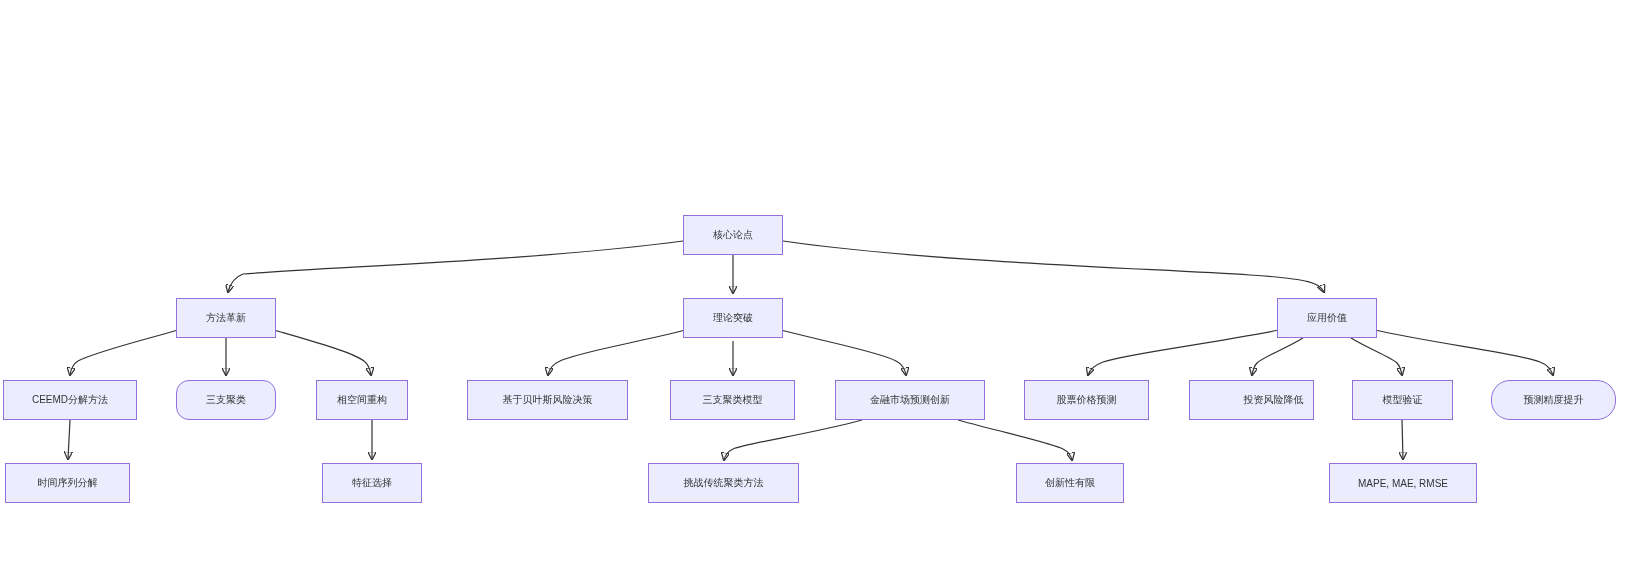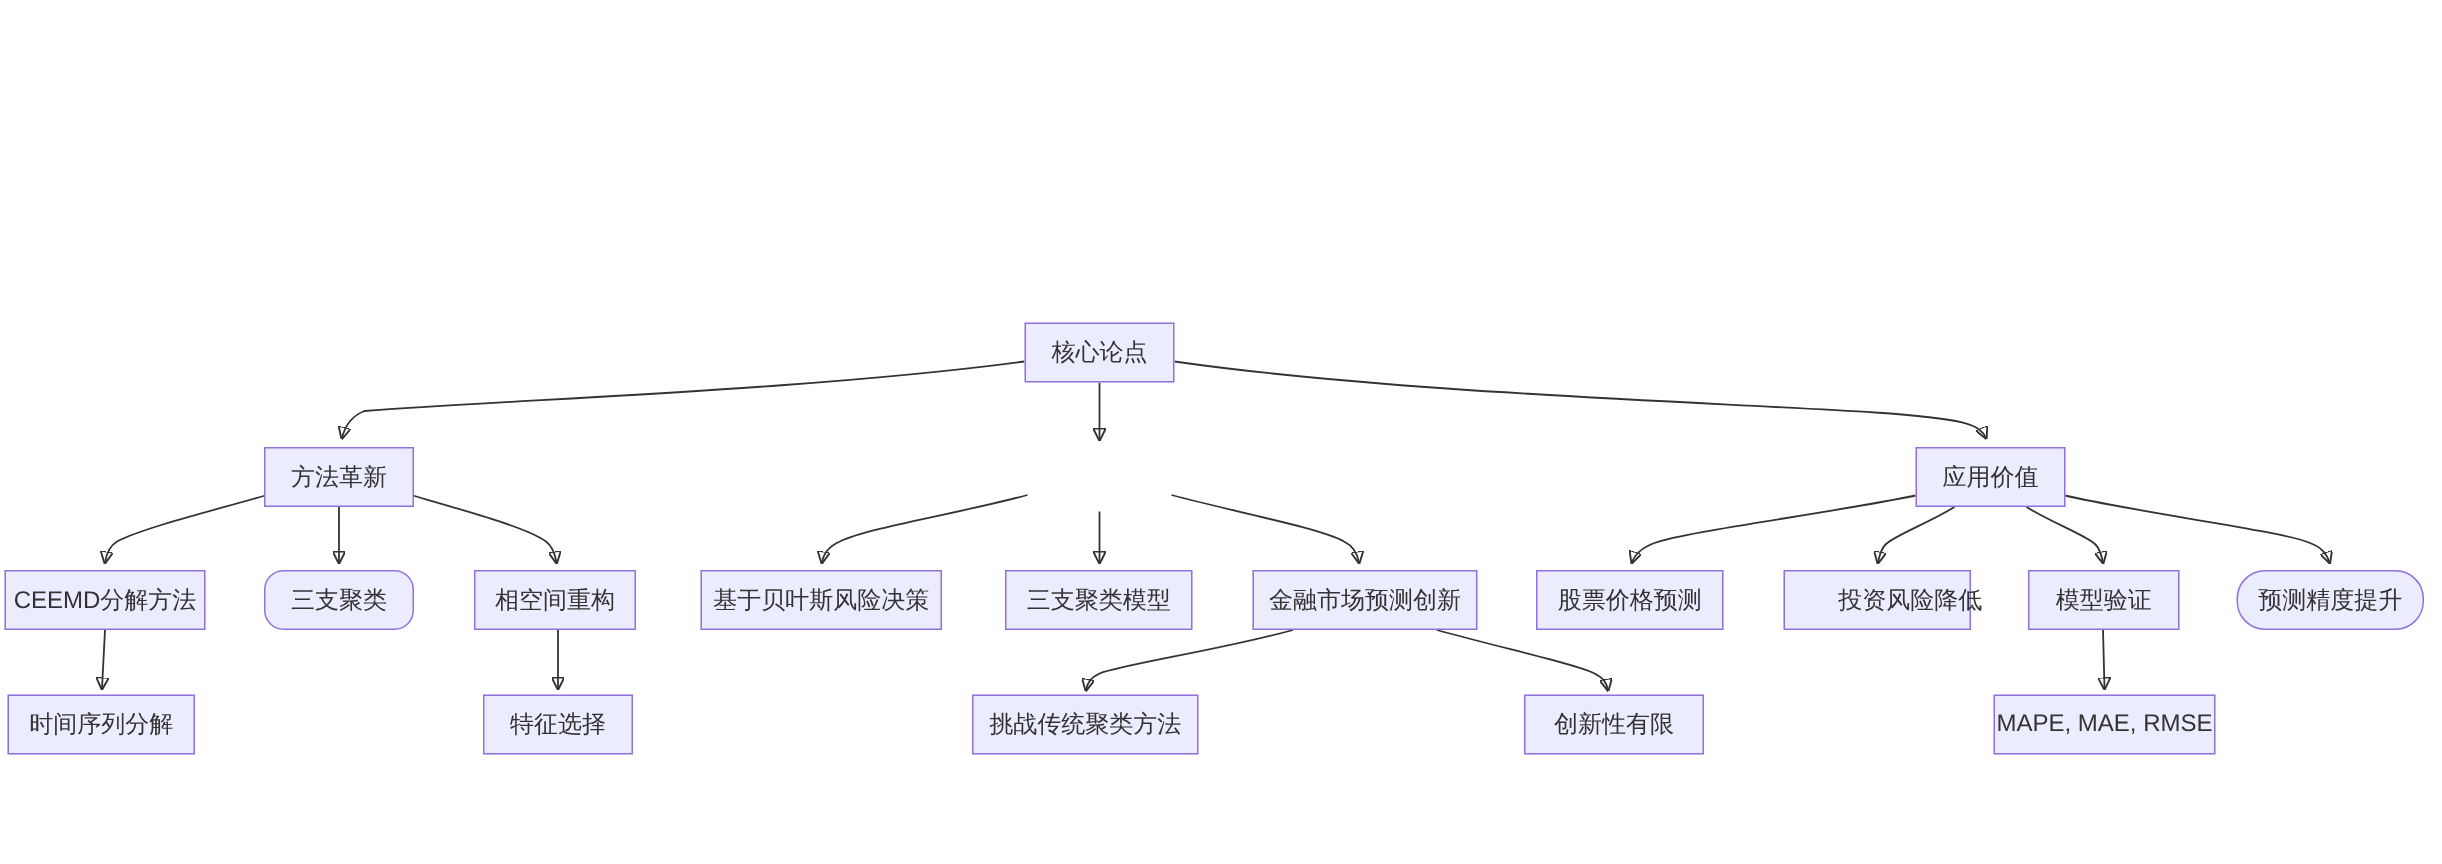--- a/index.html
+++ b/index.html
@@ -19,21 +19,21 @@
   #edge-layer path { fill: none; stroke: #333333; stroke-width: 1.2px; }
   .node {
     position: absolute;
     height: 40px;
     box-sizing: border-box;
     background: #ECECFF;
     border: 1px solid #9370DB;
     display: flex;
     align-items: center;
     justify-content: center;
-    font-size: 16px;
+    font-size: 10px;
     color: #333333;
     white-space: nowrap;
     text-align: center;
   }
 </style>
 </head>
 <body>
 
 <div id="canvas">
 
@@ -64,32 +64,33 @@
     <path d="M 70 420 L 68 459" marker-end="url(#arrow)"></path>
     <path d="M 372 420 L 372 459" marker-end="url(#arrow)"></path>
     <path d="M 862 420 C 815 433, 748 443, 733 449 C 727 452, 725 455, 724 460" marker-end="url(#arrow)"></path>
     <path d="M 958 420 C 1005 433, 1052 443, 1063 449 C 1069 452, 1071 455, 1072 460" marker-end="url(#arrow)"></path>
     <path d="M 1402 420 L 1403 459" marker-end="url(#arrow)"></path>
   </svg>
 
   <div class="node" style="left:683px;  top:215px; width:100px;">核心论点</div>
 
   <div class="node" style="left:176px;  top:298px; width:100px;">方法革新</div>
+  <div class="node" style="left:683px;  top:298px; width:100px;">理论突破</div>
   <div class="node" style="left:1277px; top:298px; width:100px;">应用价值</div>
 
   <div class="node" style="left:3px;    top:380px; width:134px;">CEEMD分解方法</div>
   <div class="node" style="left:176px;  top:380px; width:100px;border-radius:13px;">三支聚类</div>
-  <div class="node" style="left:316px;  top:380px; width:108px;">相空间重构</div>
+  <div class="node" style="left:316px;  top:380px; width:92px;">相空间重构</div>
   <div class="node" style="left:467px;  top:380px; width:161px;">基于贝叶斯风险决策</div>
   <div class="node" style="left:670px;  top:380px; width:125px;">三支聚类模型</div>
   <div class="node" style="left:835px;  top:380px; width:150px;">金融市场预测创新</div>
   <div class="node" style="left:1024px; top:380px; width:125px;">股票价格预测</div>
   <div class="node" style="left:1189px; top:380px; width:125px;padding-left:44px;">投资风险降低</div>
   <div class="node" style="left:1352px; top:380px; width:101px;">模型验证</div>
   <div class="node" style="left:1491px; top:380px; width:125px;border-radius:19px;">预测精度提升</div>
 
   <div class="node" style="left:5px;    top:463px; width:125px;">时间序列分解</div>
   <div class="node" style="left:322px;  top:463px; width:100px;">特征选择</div>
   <div class="node" style="left:648px;  top:463px; width:151px;">挑战传统聚类方法</div>
-  <div class="node" style="left:1016px; top:463px; width:120px;">创新性有限</div>
+  <div class="node" style="left:1016px; top:463px; width:108px;">创新性有限</div>
   <div class="node" style="left:1329px; top:463px; width:148px;">MAPE, MAE, RMSE</div>
 
 </div>
 
 </body></html>

